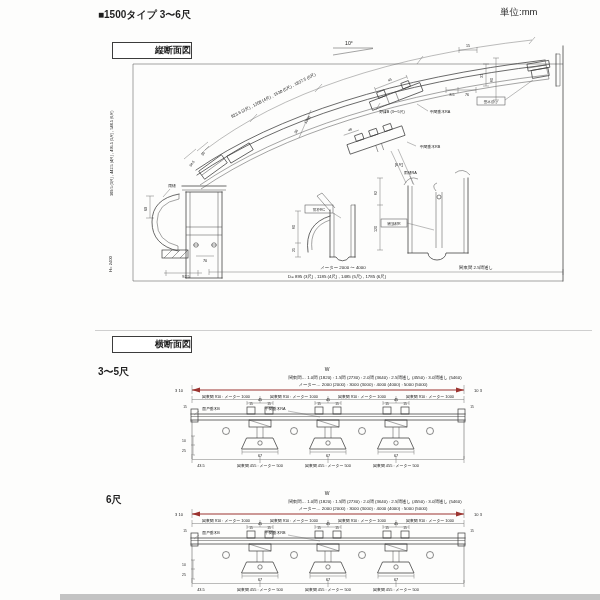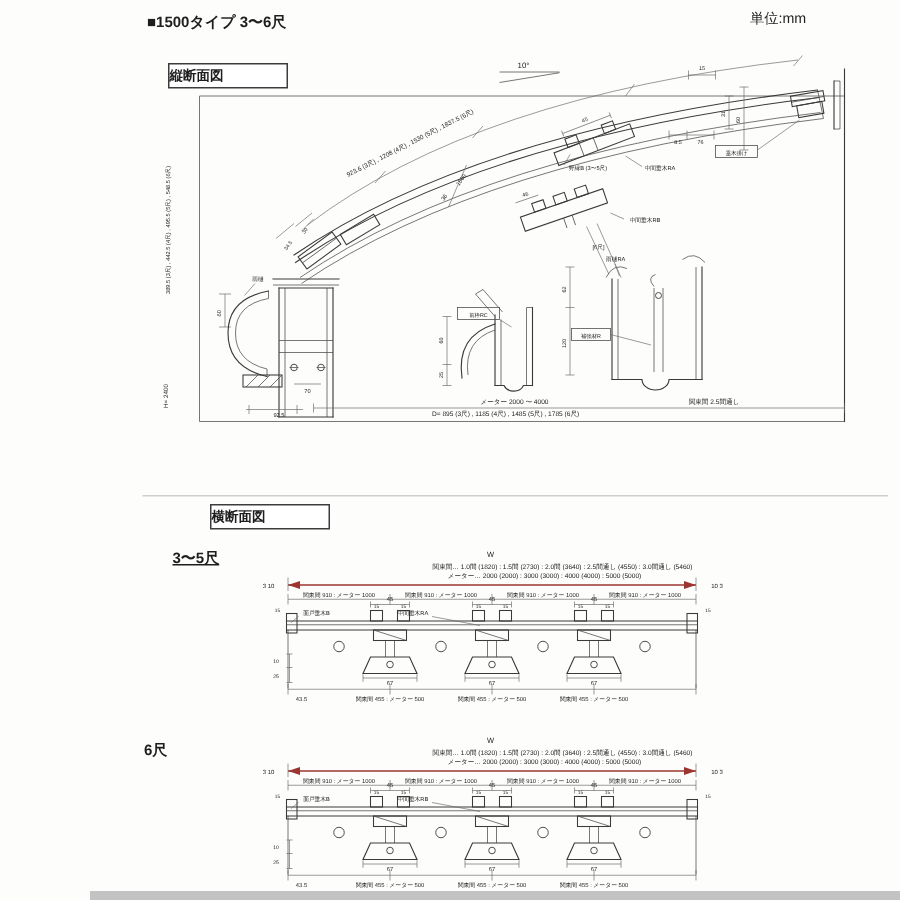--- a/index.html
+++ b/index.html
@@ -9,36 +9,36 @@
   svg{position:absolute;overflow:visible;}
   svg .ln{stroke:#3a3a3a;stroke-width:.75;fill:none;stroke-linecap:square;}
   svg .ln2{stroke:#4a4a4a;stroke-width:.5;fill:none;}
   svg .dm{stroke:#6a6a6a;stroke-width:.45;fill:none;}
   svg .bx{stroke:#555;stroke-width:.55;fill:none;}
   svg rect{fill:none;stroke:#3a3a3a;stroke-width:.7;}
   svg circle{fill:none;stroke:#3a3a3a;stroke-width:.6;}
   svg text{fill:#1c1c1c;font-family:"Liberation Sans","DejaVu Sans",sans-serif;}
   svg .red{stroke:#9c3430;stroke-width:1.15;fill:none;}
   svg .redf{fill:#9c3430;stroke:none;}
-  .secbox{position:absolute;border:1.3px solid #3c3c3c;text-align:left;
+  .secbox{position:absolute;border:1.3px solid #3c3c3c;text-align:right;
           font-size:9px;font-weight:bold;line-height:14px;background:#fff;}
   .subttl{position:absolute;font-size:10px;font-weight:bold;}
   .divider{position:absolute;background:#cfcfcf;}
   .graybar{position:absolute;background:#c3c3c3;}
 </style>
 </head>
 <body>
 
 <div class="abs" style="left:98px;top:8px;font-size:10px;font-weight:bold;">■1500タイプ 3〜6尺</div>
 <div class="abs" style="left:500px;top:6px;font-size:9.5px;">単位:mm</div>
 
 <div class="secbox" style="left:112px;top:42px;width:78px;height:15px;">縦断面図</div>
-<div class="secbox" style="left:112px;top:336px;width:78px;height:15px;margin-left:28px;">横断面図</div>
-<div class="subttl" style="left:115px;top:365px;text-decoration:underline;">3〜5尺</div>
-<div class="subttl" style="left:96px;top:493px;">6尺</div>
+<div class="secbox" style="left:112px;top:336px;width:78px;height:15px;">横断面図</div>
+<div class="subttl" style="left:98px;top:365px;">3〜5尺</div>
+<div class="subttl" style="left:106px;top:493px;">6尺</div>
 <div class="divider" style="left:95px;top:330px;width:497px;height:1px;"></div>
 <div class="graybar" style="left:60px;top:594px;width:540px;height:6px;"></div>
 
 <svg style="left:95px;top:38px;" width="500" height="262" viewBox="95 38 500 262">
 
   <g>
     <line class="ln2" x1="133" y1="64" x2="563" y2="64"></line>
     <line class="ln2" x1="133" y1="64" x2="133" y2="281"></line>
     <line class="ln2" x1="133" y1="281" x2="563" y2="281"></line>
     <line class="ln" x1="563" y1="46" x2="563" y2="281"></line>

